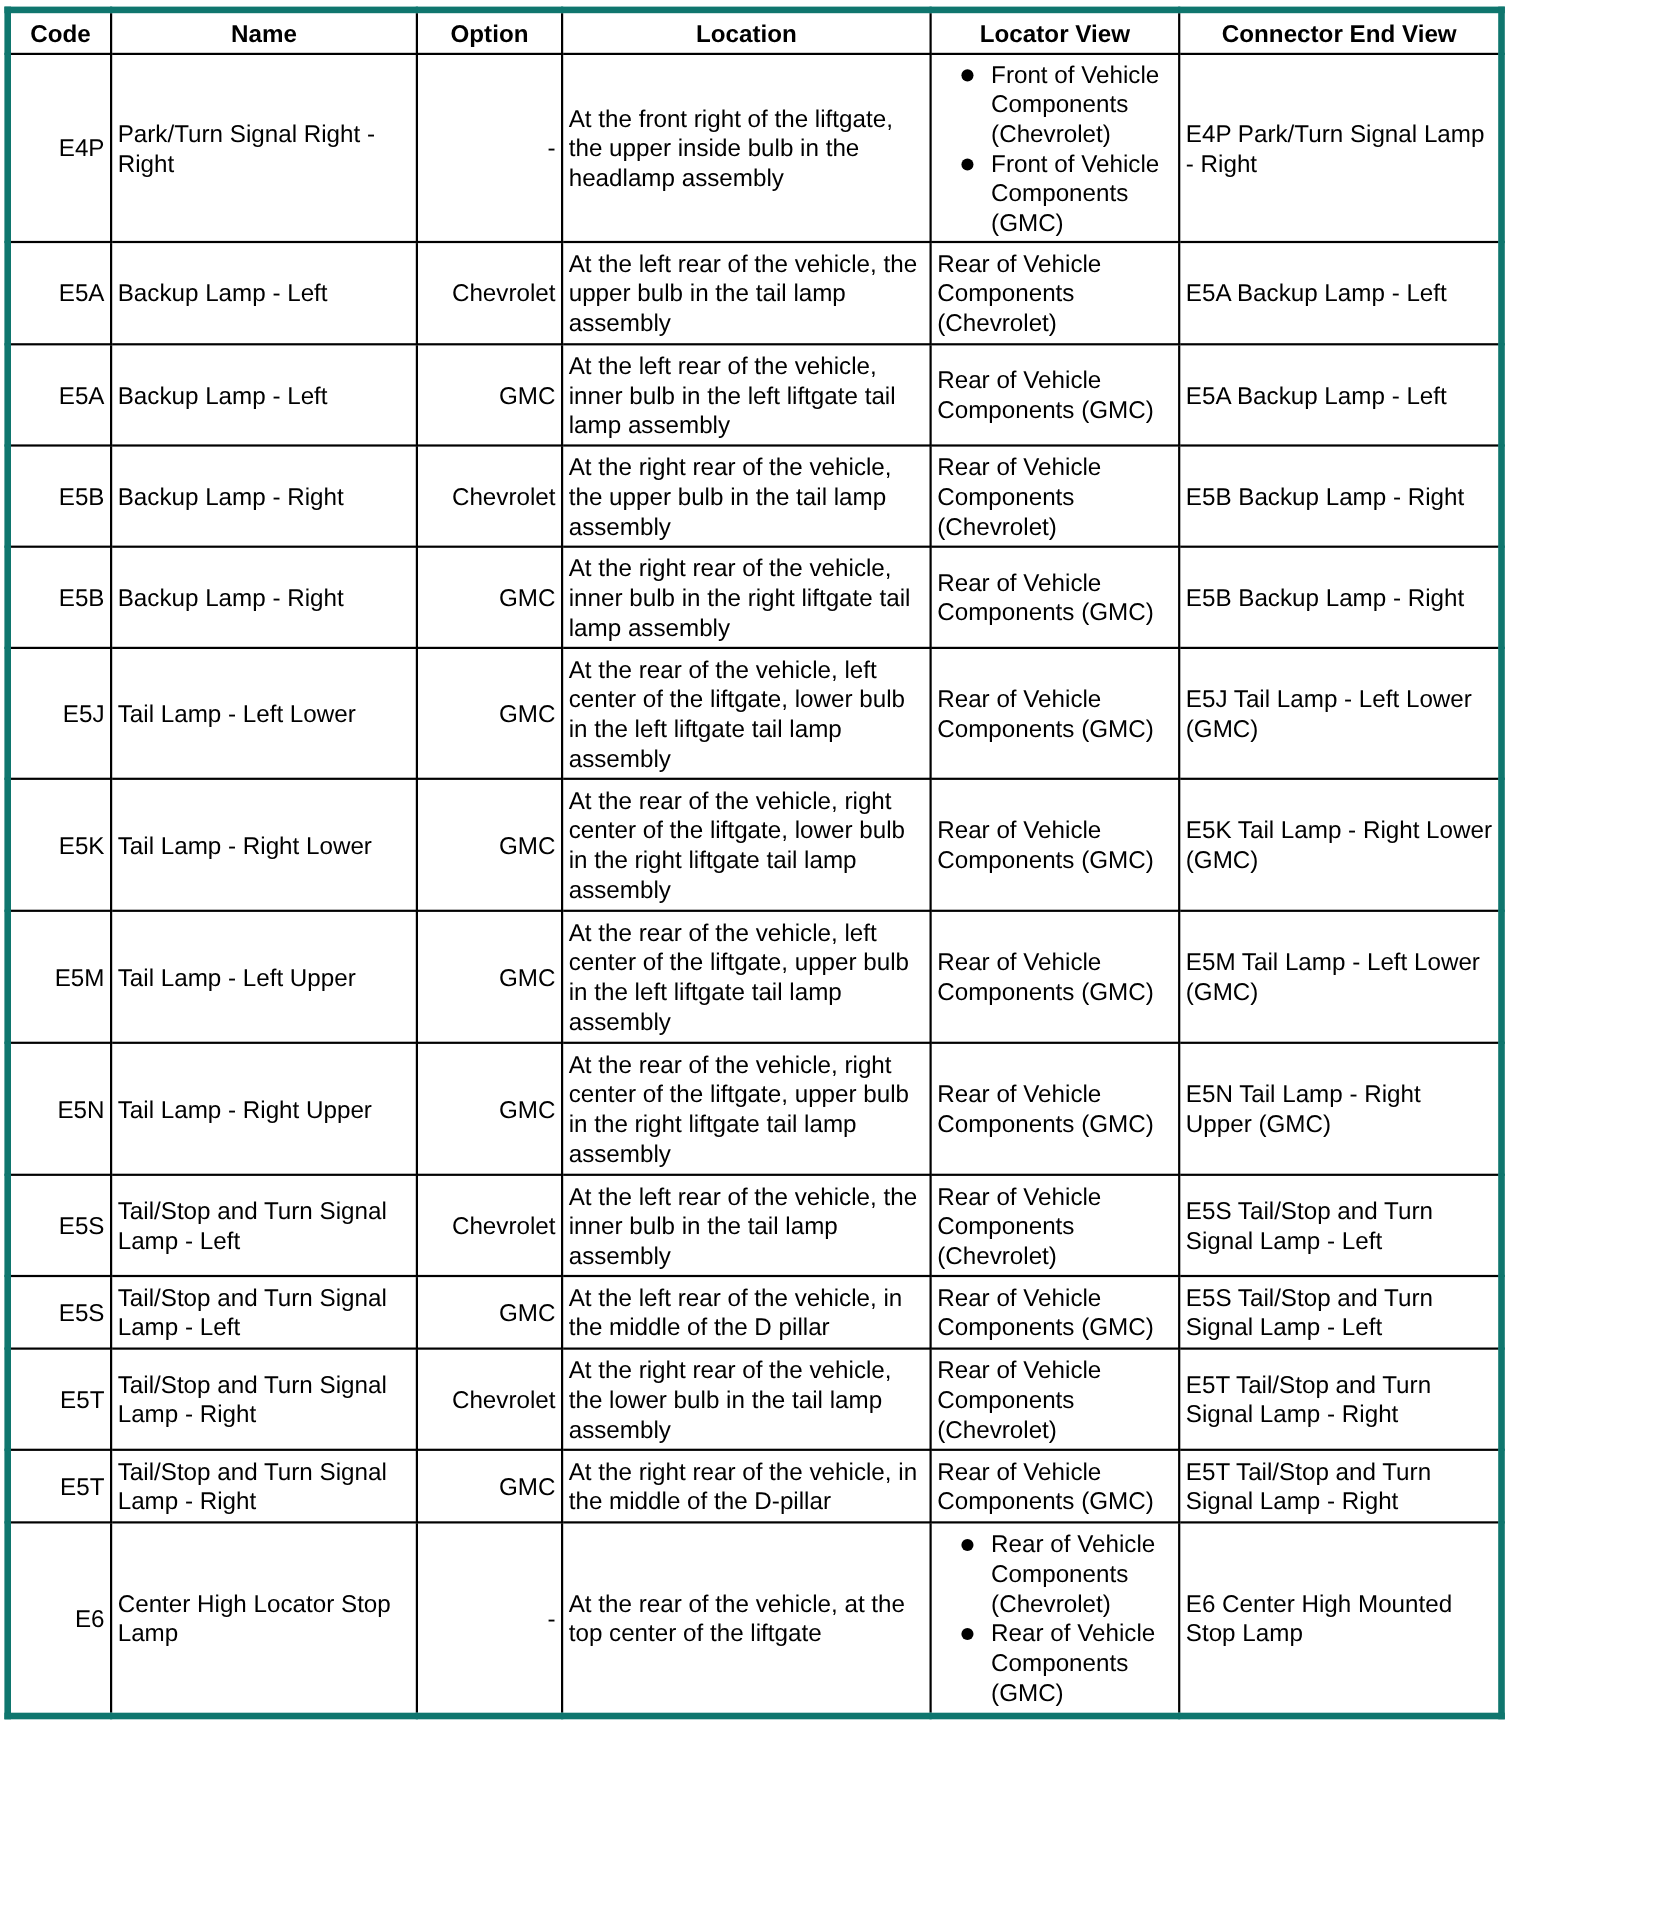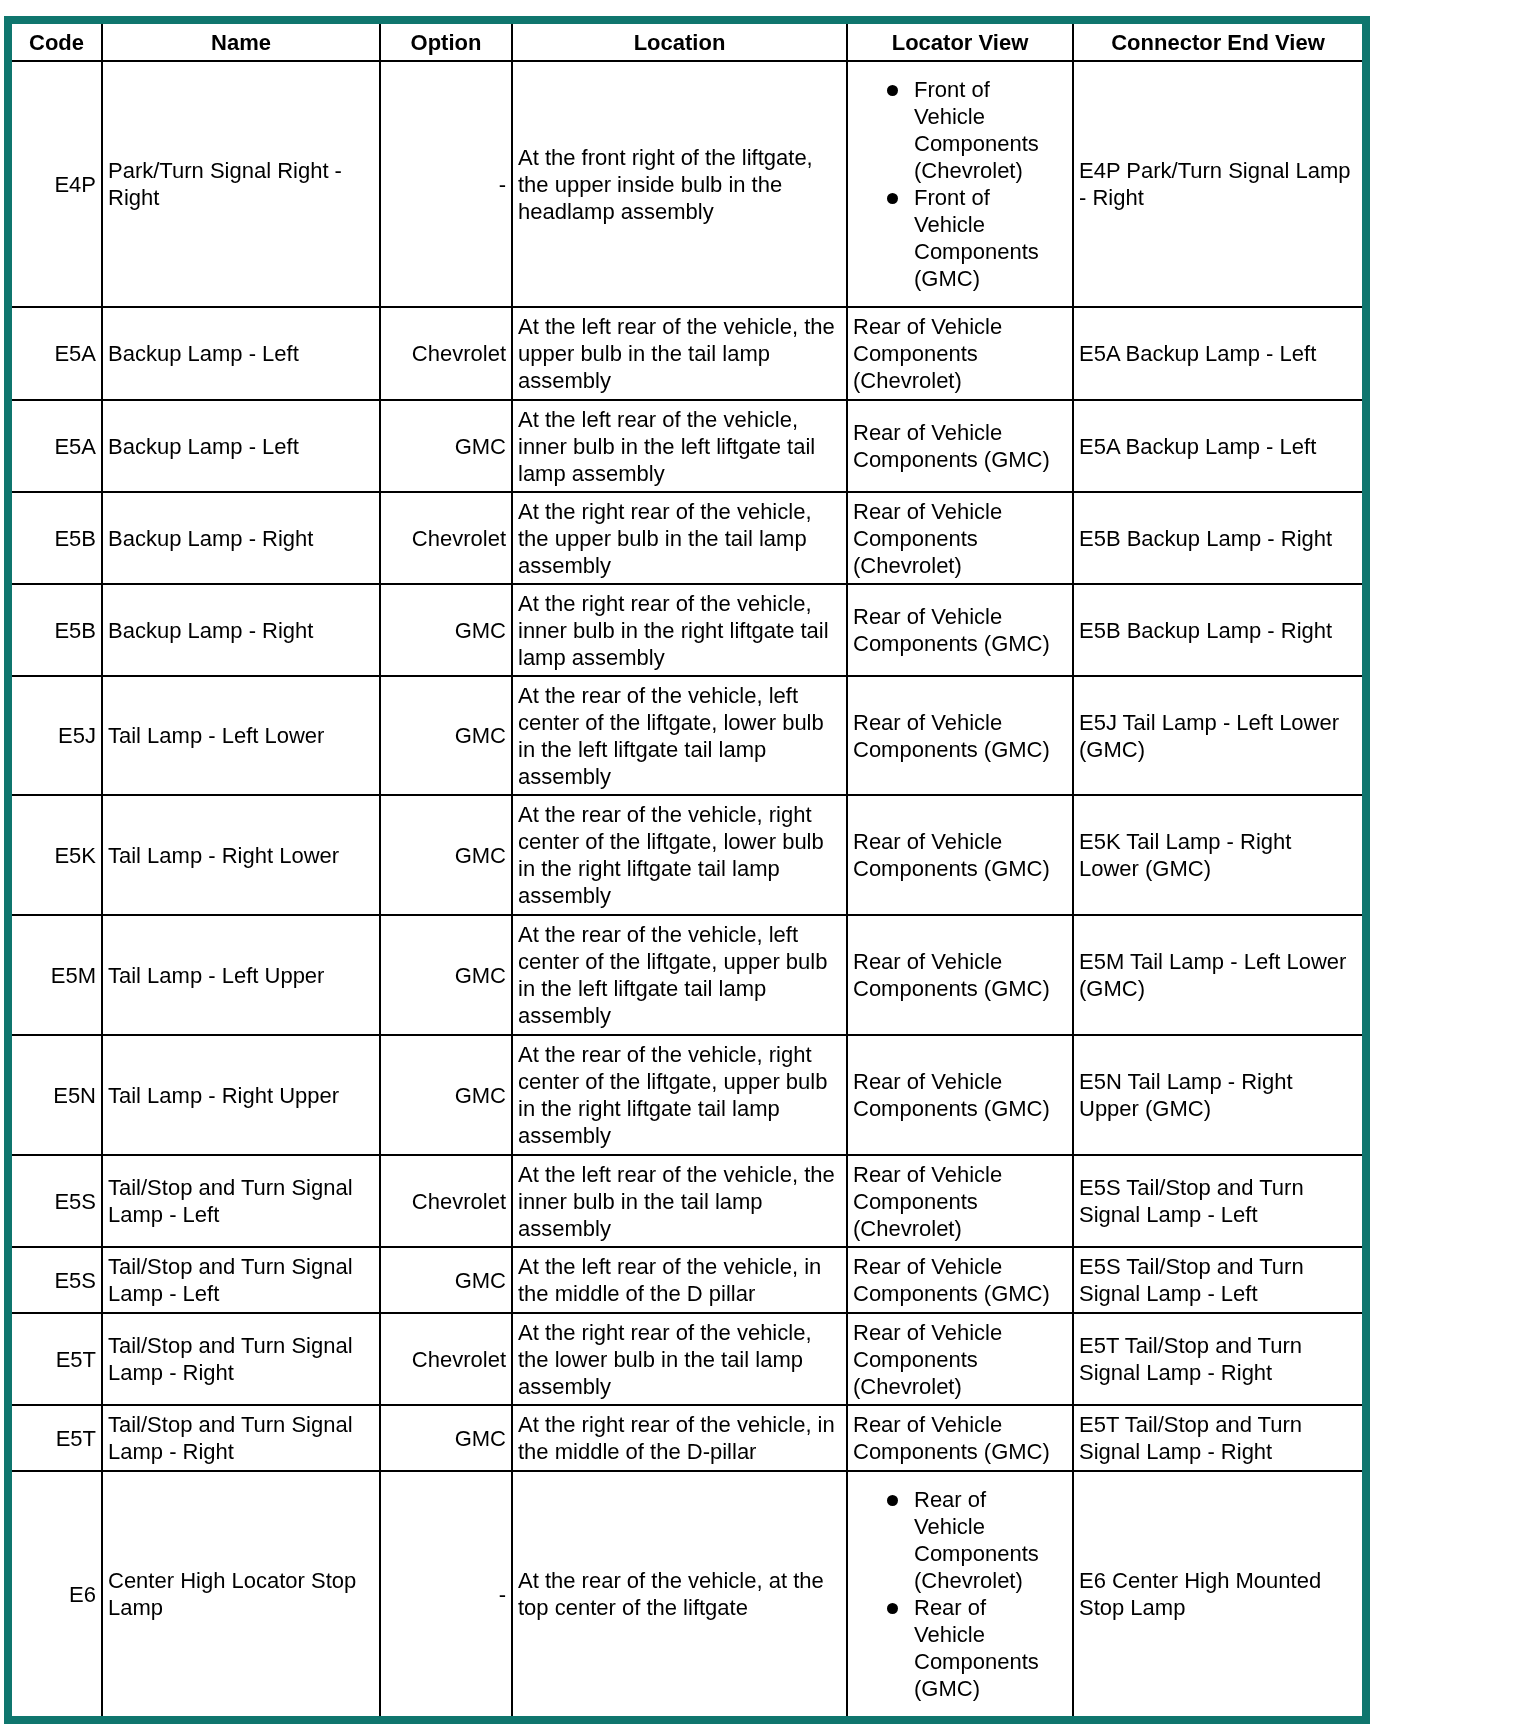--- a/index.html
+++ b/index.html
@@ -1,25 +1,25 @@
 <!DOCTYPE html>
 <html><head>
 <meta charset="utf-8">
 <style>
   html, body { margin:0; padding:0; background:#ffffff; }
   body { width:1520px; height:1734px; position:relative; overflow:hidden;
          font-family:"Liberation Sans", sans-serif; color:#000; }
-  table.conn { position:absolute; left:4px; top:16px; width:1358px;
-               border-collapse:collapse; border:8px solid #0f766e; table-layout:fixed; }
+  table.conn { position:absolute; left:4px; top:6px; width:1358px;
+               border-collapse:collapse; border:6px solid #0f766e; table-layout:fixed; }
   table.conn th, table.conn td { border:2px solid #000; padding:2px 5px;
                font-size:22px; line-height:27px; vertical-align:middle; }
   table.conn th { font-weight:bold; text-align:center; height:36px; padding:0 4px; }
   td.c-code, td.c-opt { text-align:right; }
   td.c-name, td.c-loc, td.c-view, td.c-end { text-align:left; }
-  ul.bullets { list-style:none; margin:12px; padding:0 0 0 16px; }
+  ul.bullets { list-style:none; margin:0; padding:0 0 0 16px; }
   ul.bullets li { position:relative; padding-left:33px; }
   ul.bullets li::before { content:""; position:absolute; left:6px; top:9px;
                width:11px; height:11px; border-radius:50%; background:#000; }
 </style>
 </head>
 <body>
 
 <table class="conn">
   <colgroup>
     <col style="width:94px">

